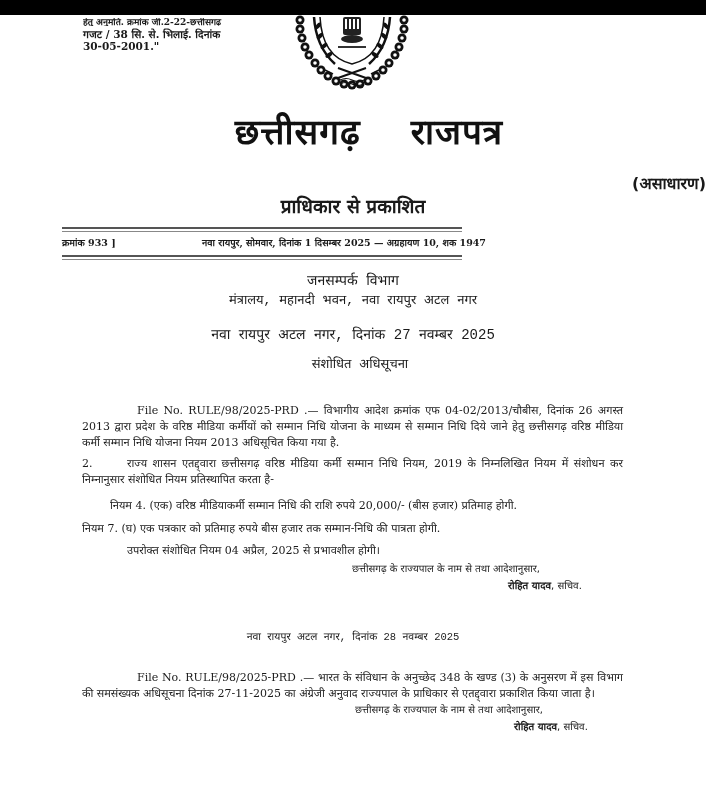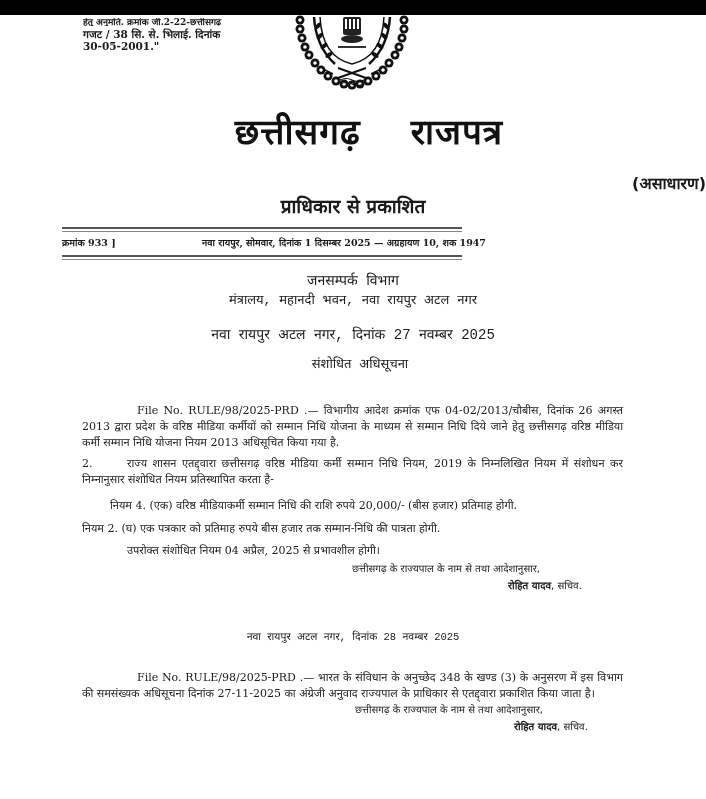--- a/index.html
+++ b/index.html
@@ -160,21 +160,21 @@
 <div class="center addr">मंत्रालय, महानदी भवन, नवा रायपुर अटल नगर</div>
 
 <div class="center date1">नवा रायपुर अटल नगर, दिनांक 27 नवम्बर 2025</div>
 <div class="center title">संशोधित अधिसूचना</div>
 
 <div class="para p1"><span class="ind"></span><span>File No. RULE/98/2025-PRD .— विभागीय आदेश क्रमांक एफ 04-02/2013/चौबीस, दिनांक 26 अगस्त 2013 द्वारा प्रदेश के वरिष्ठ मीडिया कर्मीयों को सम्मान निधि योजना के माध्यम से सम्मान निधि दिये जाने हेतु छत्तीसगढ़ वरिष्ठ मीडिया कर्मी सम्मान निधि योजना नियम 2013 अधिसूचित किया गया है.</span></div>
 
 <div class="para p2"><span style="display:inline-block;width:45px;">2.</span><span>राज्य शासन एतद्द्वारा छत्तीसगढ़ वरिष्ठ मीडिया कर्मी सम्मान निधि नियम, 2019 के निम्नलिखित नियम में संशोधन कर निम्नानुसार संशोधित नियम प्रतिस्थापित करता है-</span></div>
 
 <div class="para p3">नियम 4. (एक) वरिष्ठ मीडियाकर्मी सम्मान निधि की राशि रुपये 20,000/- (बीस हजार) प्रतिमाह होगी.</div>
-<div class="para p4">नियम 2. (घ) एक पत्रकार को प्रतिमाह रुपये बीस हजार तक सम्मान-निधि की पात्रता होगी.</div>
+<div class="para p4">नियम 7. (घ) एक पत्रकार को प्रतिमाह रुपये बीस हजार तक सम्मान-निधि की पात्रता होगी.</div>
 <div class="para p5">उपरोक्त संशोधित नियम 04 अप्रैल, 2025 से प्रभावशील होगी।</div>
 
 <div class="sig sig1a">छत्तीसगढ़ के राज्यपाल के नाम से तथा आदेशानुसार,</div>
 <div class="sig sig1b"><b>रोहित यादव</b><span>, सचिव.</span></div>
 
 <div class="center date2">नवा रायपुर अटल नगर, दिनांक 28 नवम्बर 2025</div>
 
 <div class="para p6"><span class="ind"></span><span>File No. RULE/98/2025-PRD .— भारत के संविधान के अनुच्छेद 348 के खण्ड (3) के अनुसरण में इस विभाग की समसंख्यक अधिसूचना दिनांक 27-11-2025 का अंग्रेजी अनुवाद राज्यपाल के प्राधिकार से एतद्द्वारा प्रकाशित किया जाता है।</span></div>
 
 <div class="sig sig2a">छत्तीसगढ़ के राज्यपाल के नाम से तथा आदेशानुसार,</div>

